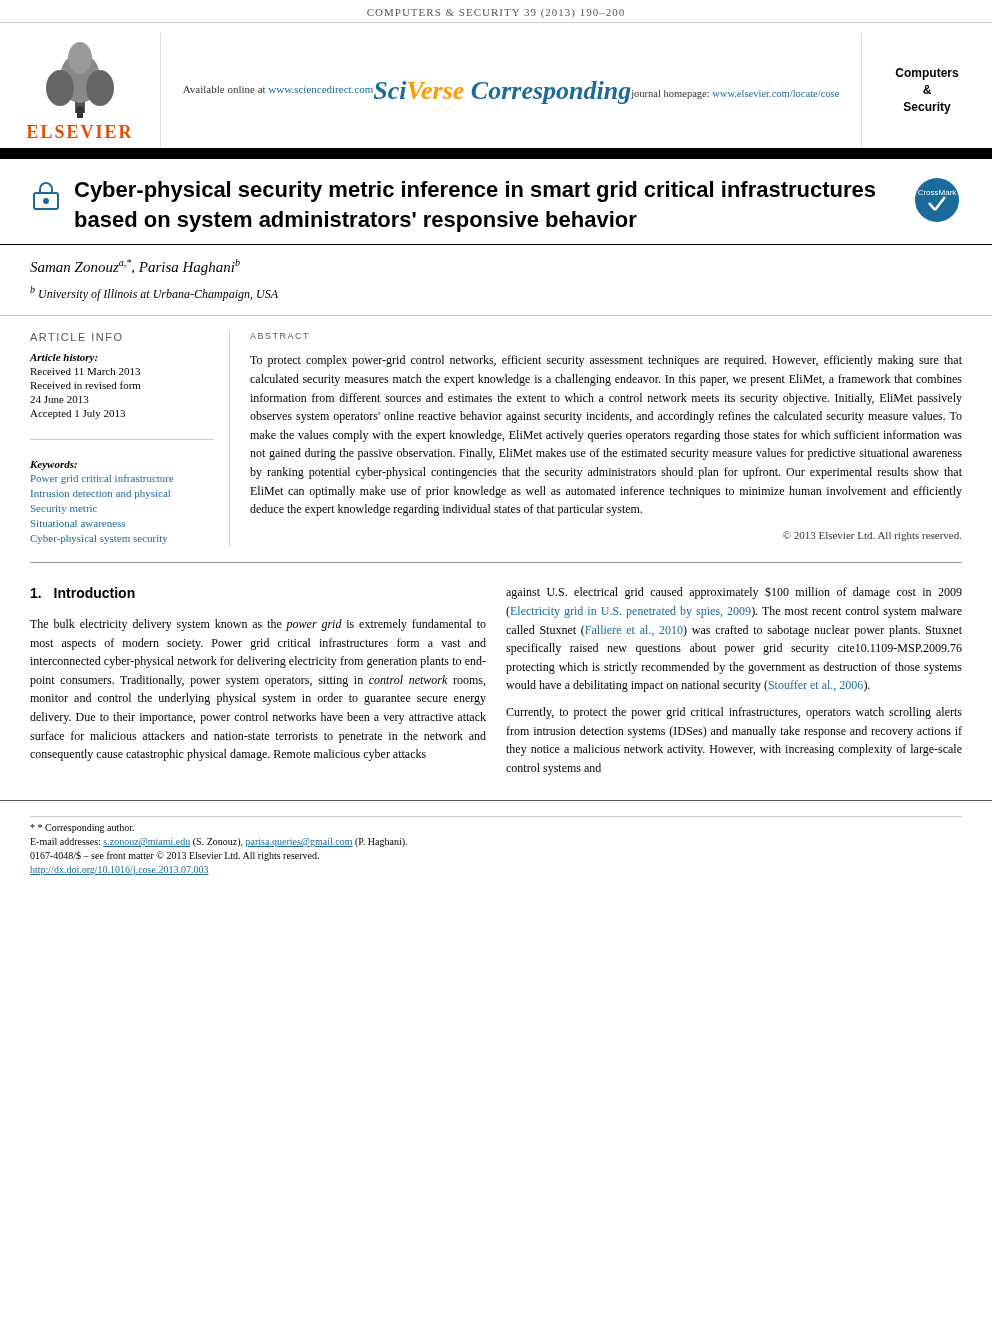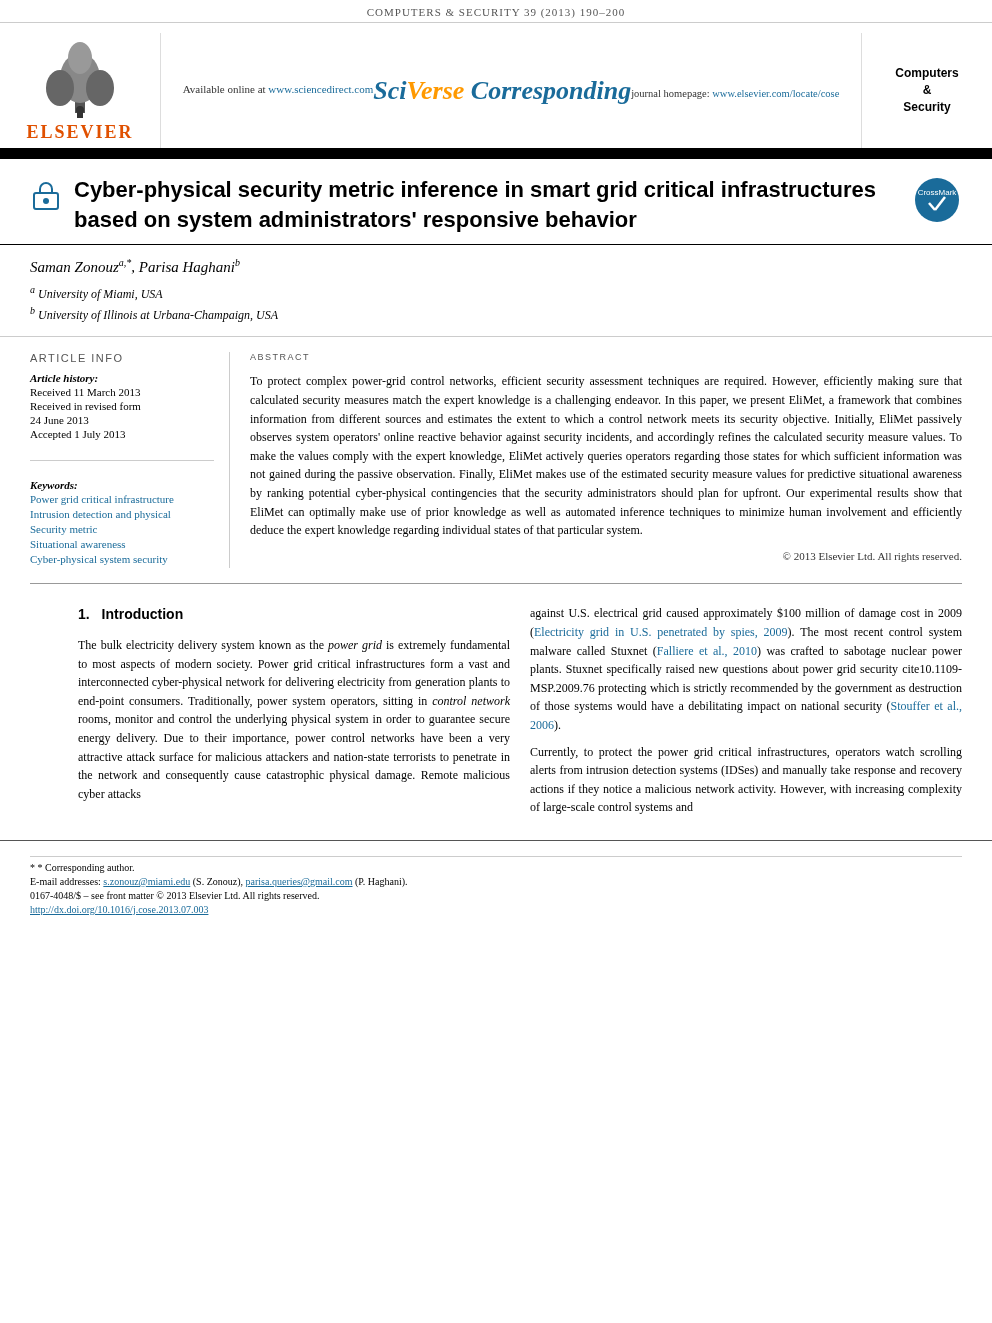--- a/index.html
+++ b/index.html
@@ -252,21 +252,20 @@
       display: flex;
       padding: 20px 30px 10px;
       gap: 20px;
     }
 
     .col-left {
       flex: 1;
       font-size: 12px;
       line-height: 1.55;
       text-align: justify;
-      margin-left: 48px;
     }
 
     .col-right {
       flex: 1;
       font-size: 12px;
       line-height: 1.55;
       text-align: justify;
     }
 
     .section-heading {
@@ -373,23 +372,20 @@
     </svg>
   </div>
 </div>
 
 <div class="authors-section">
   <div class="authors-line">
     <em>Saman Zonouz</em><sup>a,*</sup>,
     <em> Parisa Haghani</em><sup>b</sup>
   </div>
   <div class="affiliation">
-    <sup>a</sup> <span>University of Miami, USA</span>
-  </div>
-  <div class="affiliation">
     <sup>b</sup> <span>University of Illinois at Urbana-Champaign, USA</span>
   </div>
 </div>
 
 <div class="article-body">
 
   <div class="article-info">
     <div class="info-section-title">ARTICLE INFO</div>
 
     <div class="info-label">Article history:</div>

